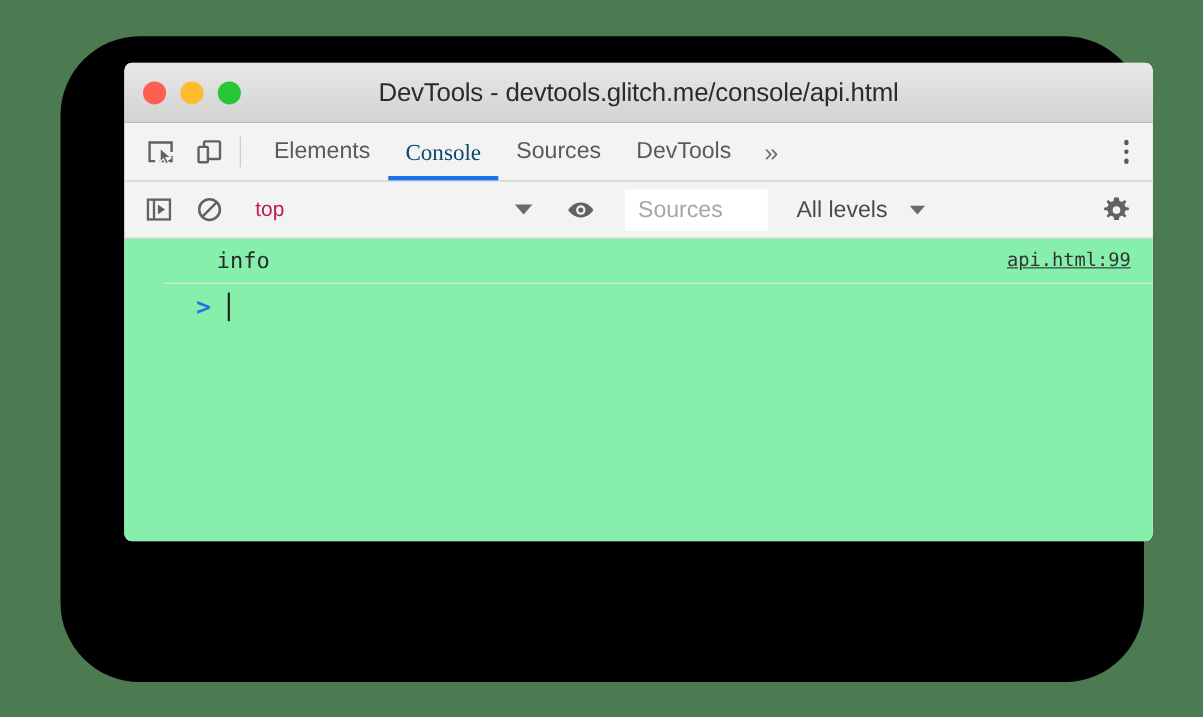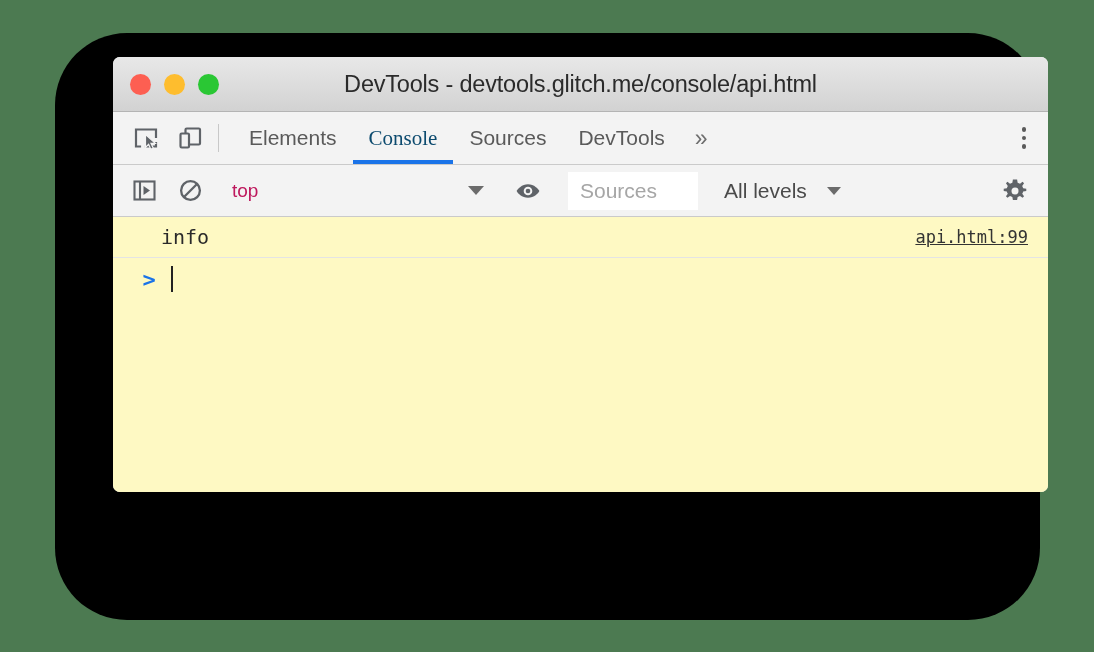--- a/index.html
+++ b/index.html
@@ -250,24 +250,25 @@
     margin-left: auto;
     width: 66px;
     display: flex;
     align-items: center;
     justify-content: center;
   }
 
   
   #console-body {
     flex: 1 1 auto;
-    background: #fef9c3;
+    background: #86efac;
     display: flex;
     flex-direction: column;
     overflow: hidden;
+    padding-left: 36px;
   }
   .console-row {
     height: 41px;
     display: flex;
     align-items: center;
     border-bottom: 1px solid #e4e4e4;
     box-sizing: border-box;
     padding: 0 20px 0 48px;
   }
   .console-msg {

